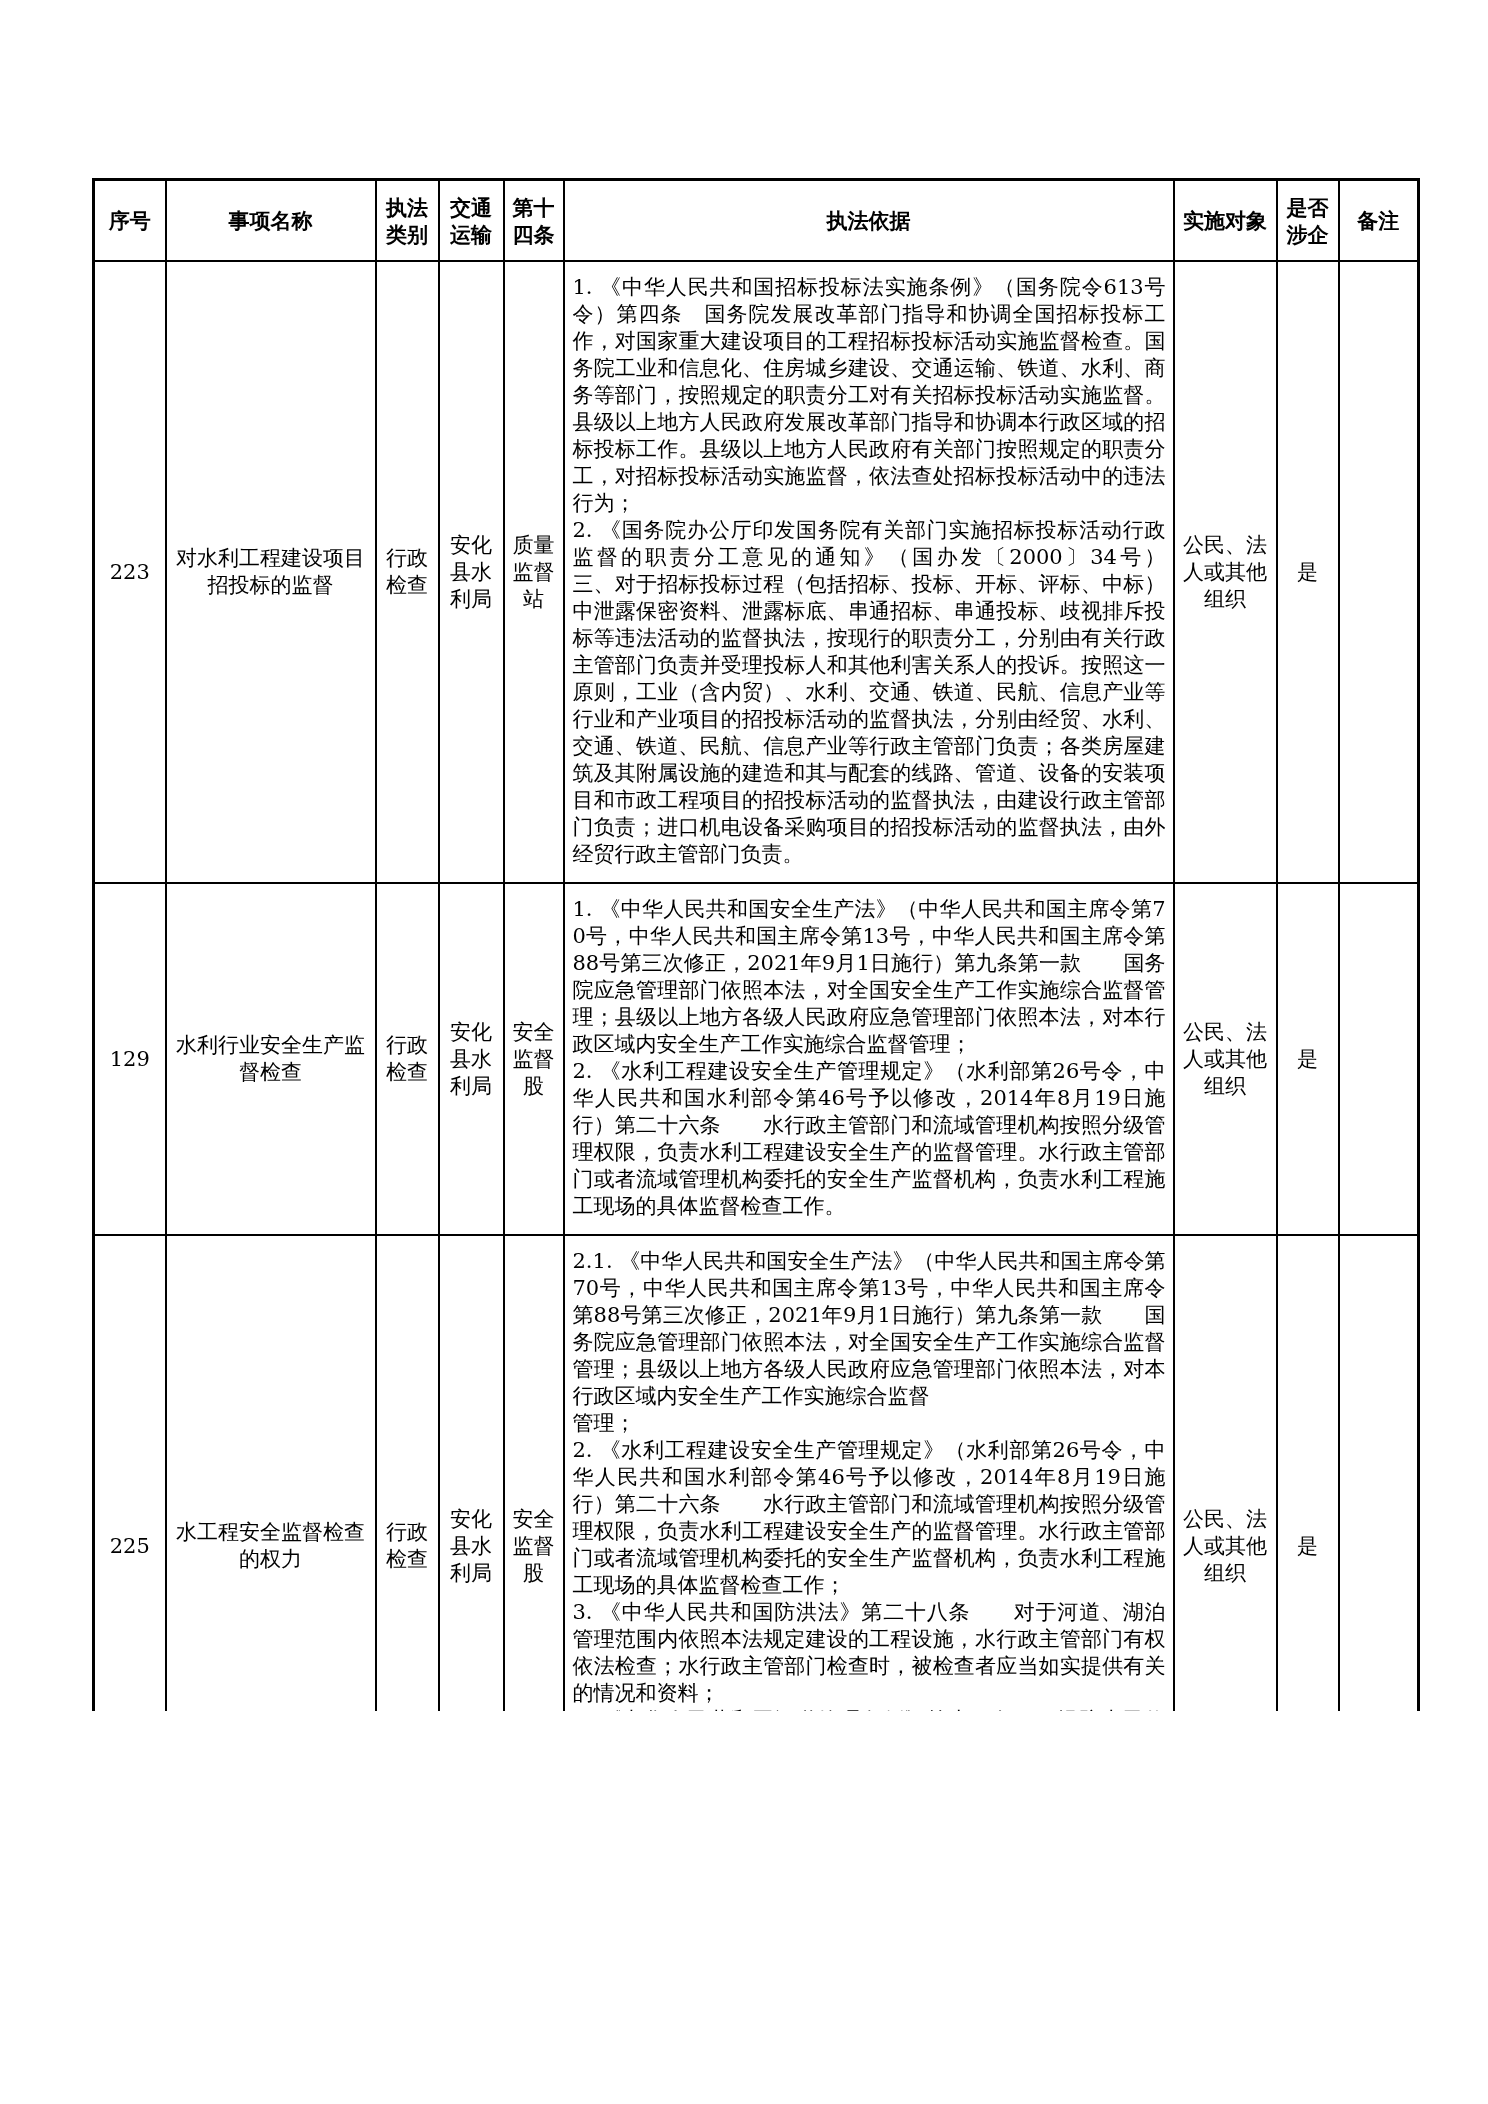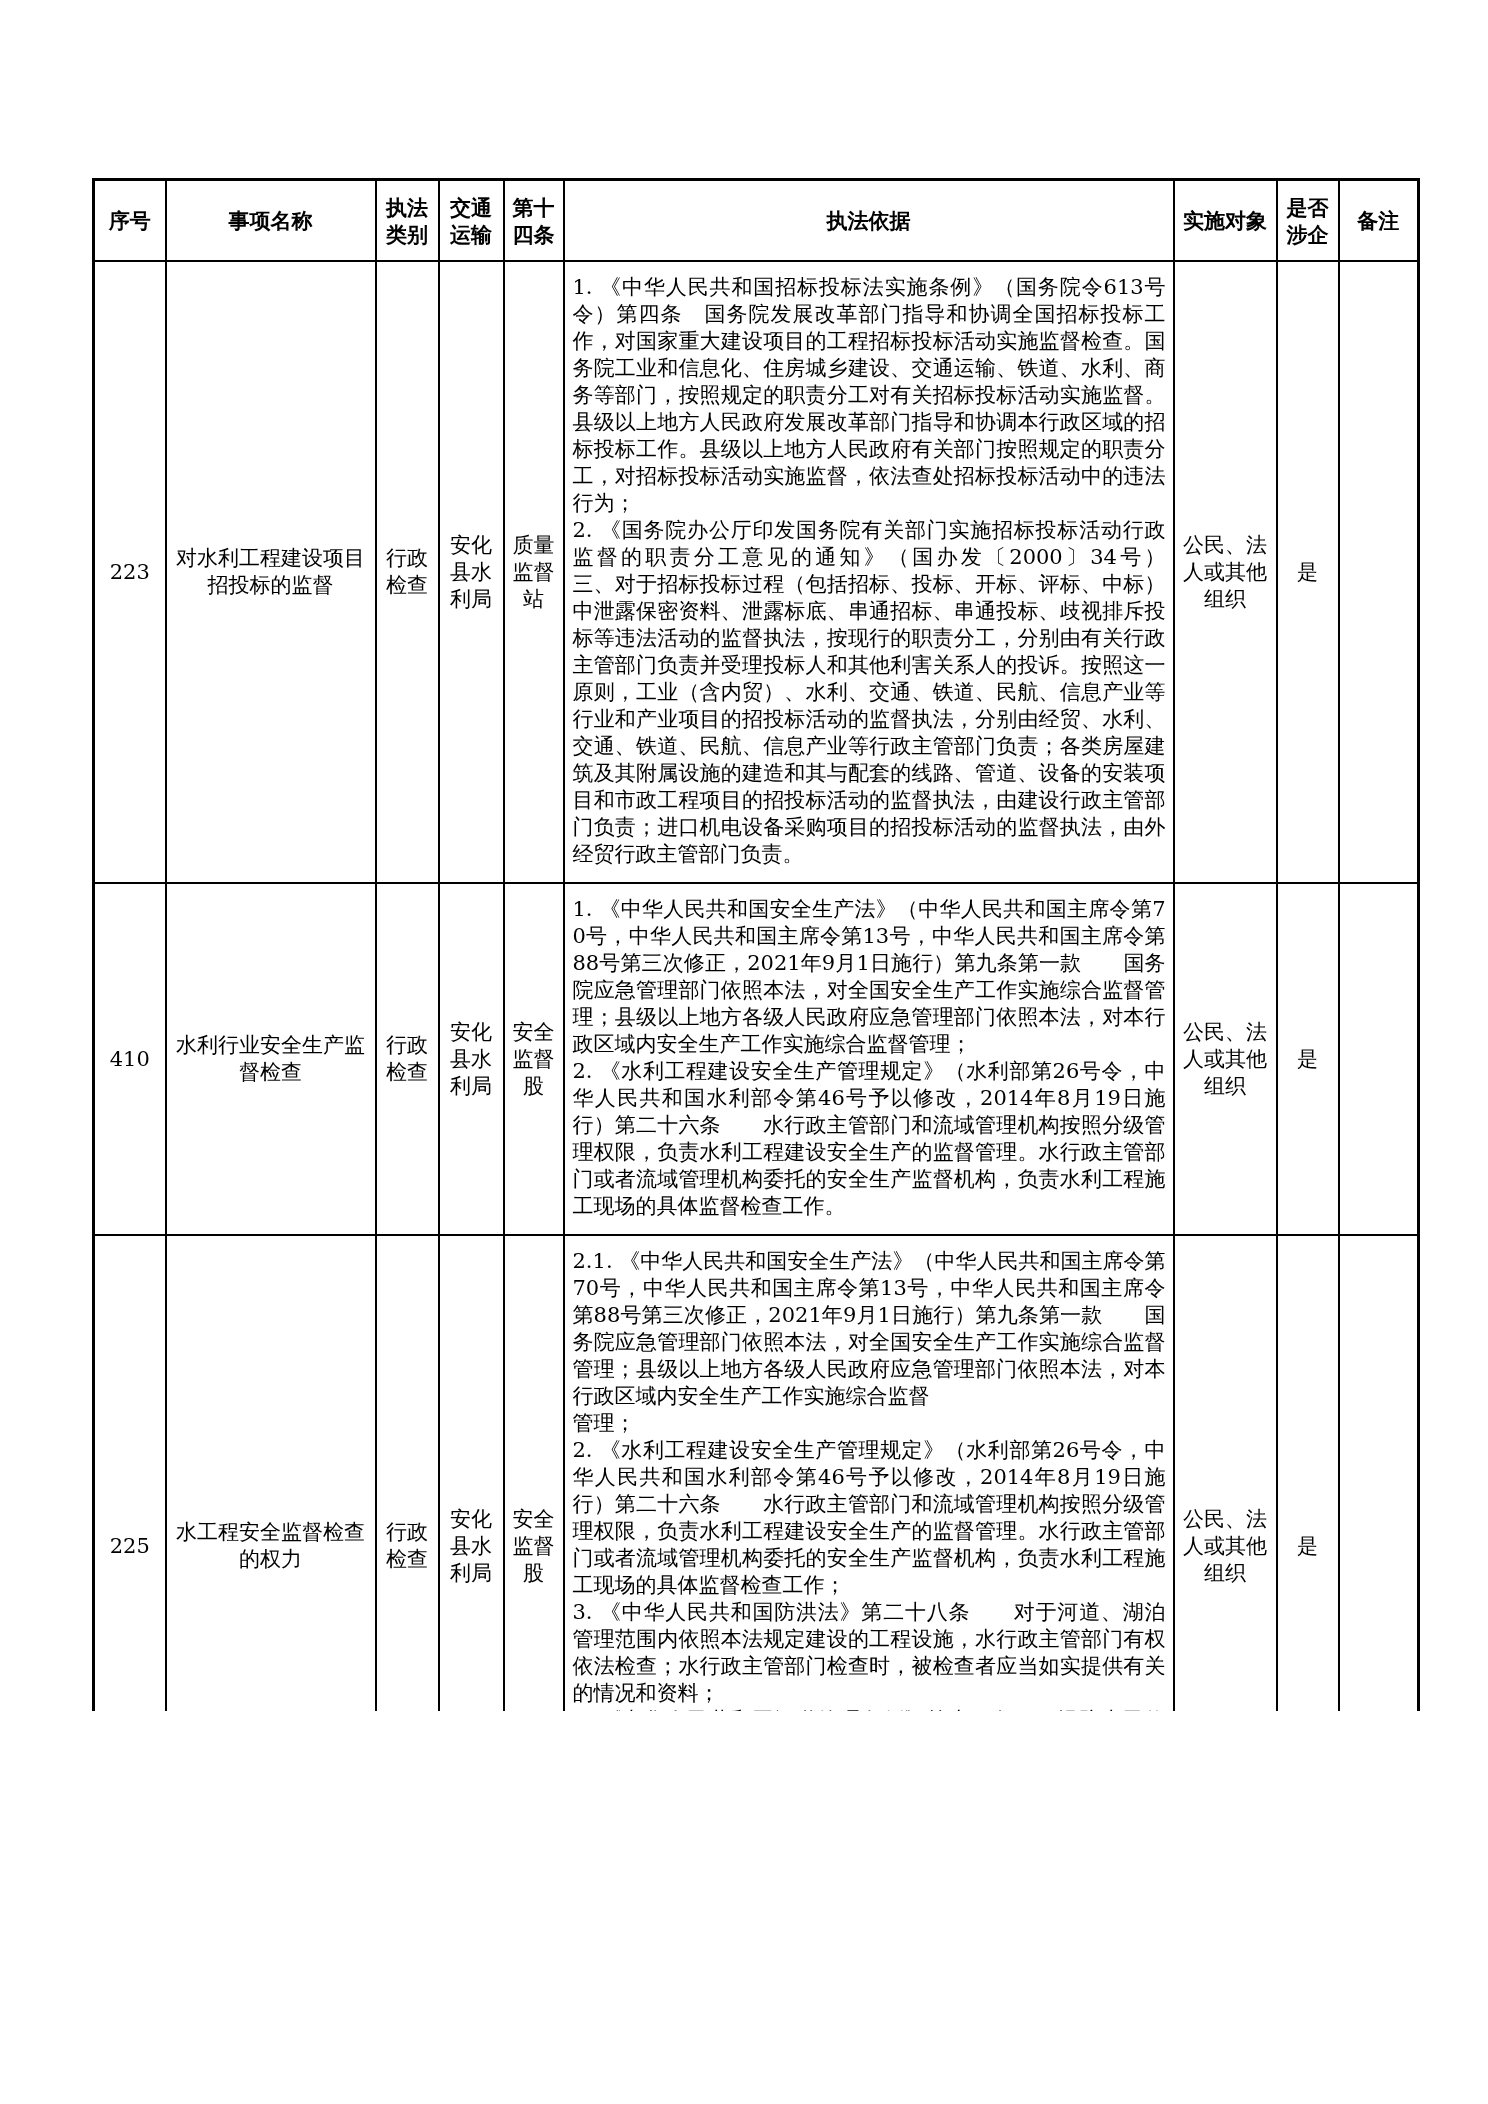--- a/index.html
+++ b/index.html
@@ -91,21 +91,21 @@
         <td class="c-center">行政检查</td>
         <td class="c-center">安化县水利局</td>
         <td class="c-center">质量监督站</td>
         <td class="c-basis">1. 《中华人民共和国招标投标法实施条例》（国务院令613号令）第四条　国务院发展改革部门指导和协调全国招标投标工作，对国家重大建设项目的工程招标投标活动实施监督检查。国务院工业和信息化、住房城乡建设、交通运输、铁道、水利、商务等部门，按照规定的职责分工对有关招标投标活动实施监督。县级以上地方人民政府发展改革部门指导和协调本行政区域的招标投标工作。县级以上地方人民政府有关部门按照规定的职责分工，对招标投标活动实施监督，依法查处招标投标活动中的违法行为；
 2. 《国务院办公厅印发国务院有关部门实施招标投标活动行政监督的职责分工意见的通知》（国办发〔2000〕34号）　　　三、对于招标投标过程（包括招标、投标、开标、评标、中标）中泄露保密资料、泄露标底、串通招标、串通投标、歧视排斥投标等违法活动的监督执法，按现行的职责分工，分别由有关行政主管部门负责并受理投标人和其他利害关系人的投诉。按照这一原则，工业（含内贸）、水利、交通、铁道、民航、信息产业等行业和产业项目的招投标活动的监督执法，分别由经贸、水利、交通、铁道、民航、信息产业等行政主管部门负责；各类房屋建筑及其附属设施的建造和其与配套的线路、管道、设备的安装项目和市政工程项目的招投标活动的监督执法，由建设行政主管部门负责；进口机电设备采购项目的招投标活动的监督执法，由外经贸行政主管部门负责。</td>
         <td class="c-center">公民、法人或其他组织</td>
         <td class="c-center">是</td>
         <td class="c-center"></td>
       </tr>
       <tr class="r-224">
-        <td class="c-center">410</td>
+        <td class="c-center">129</td>
         <td class="c-center">水利行业安全生产监督检查</td>
         <td class="c-center">行政检查</td>
         <td class="c-center">安化县水利局</td>
         <td class="c-center">安全监督股</td>
         <td class="c-basis">1. 《中华人民共和国安全生产法》（中华人民共和国主席令第70号，中华人民共和国主席令第13号，中华人民共和国主席令第88号第三次修正，2021年9月1日施行）第九条第一款　　国务院应急管理部门依照本法，对全国安全生产工作实施综合监督管理；县级以上地方各级人民政府应急管理部门依照本法，对本行政区域内安全生产工作实施综合监督管理；
 2. 《水利工程建设安全生产管理规定》（水利部第26号令，中华人民共和国水利部令第46号予以修改，2014年8月19日施行）第二十六条　　水行政主管部门和流域管理机构按照分级管理权限，负责水利工程建设安全生产的监督管理。水行政主管部门或者流域管理机构委托的安全生产监督机构，负责水利工程施工现场的具体监督检查工作。</td>
         <td class="c-center">公民、法人或其他组织</td>
         <td class="c-center">是</td>
         <td class="c-center"></td>
       </tr>

